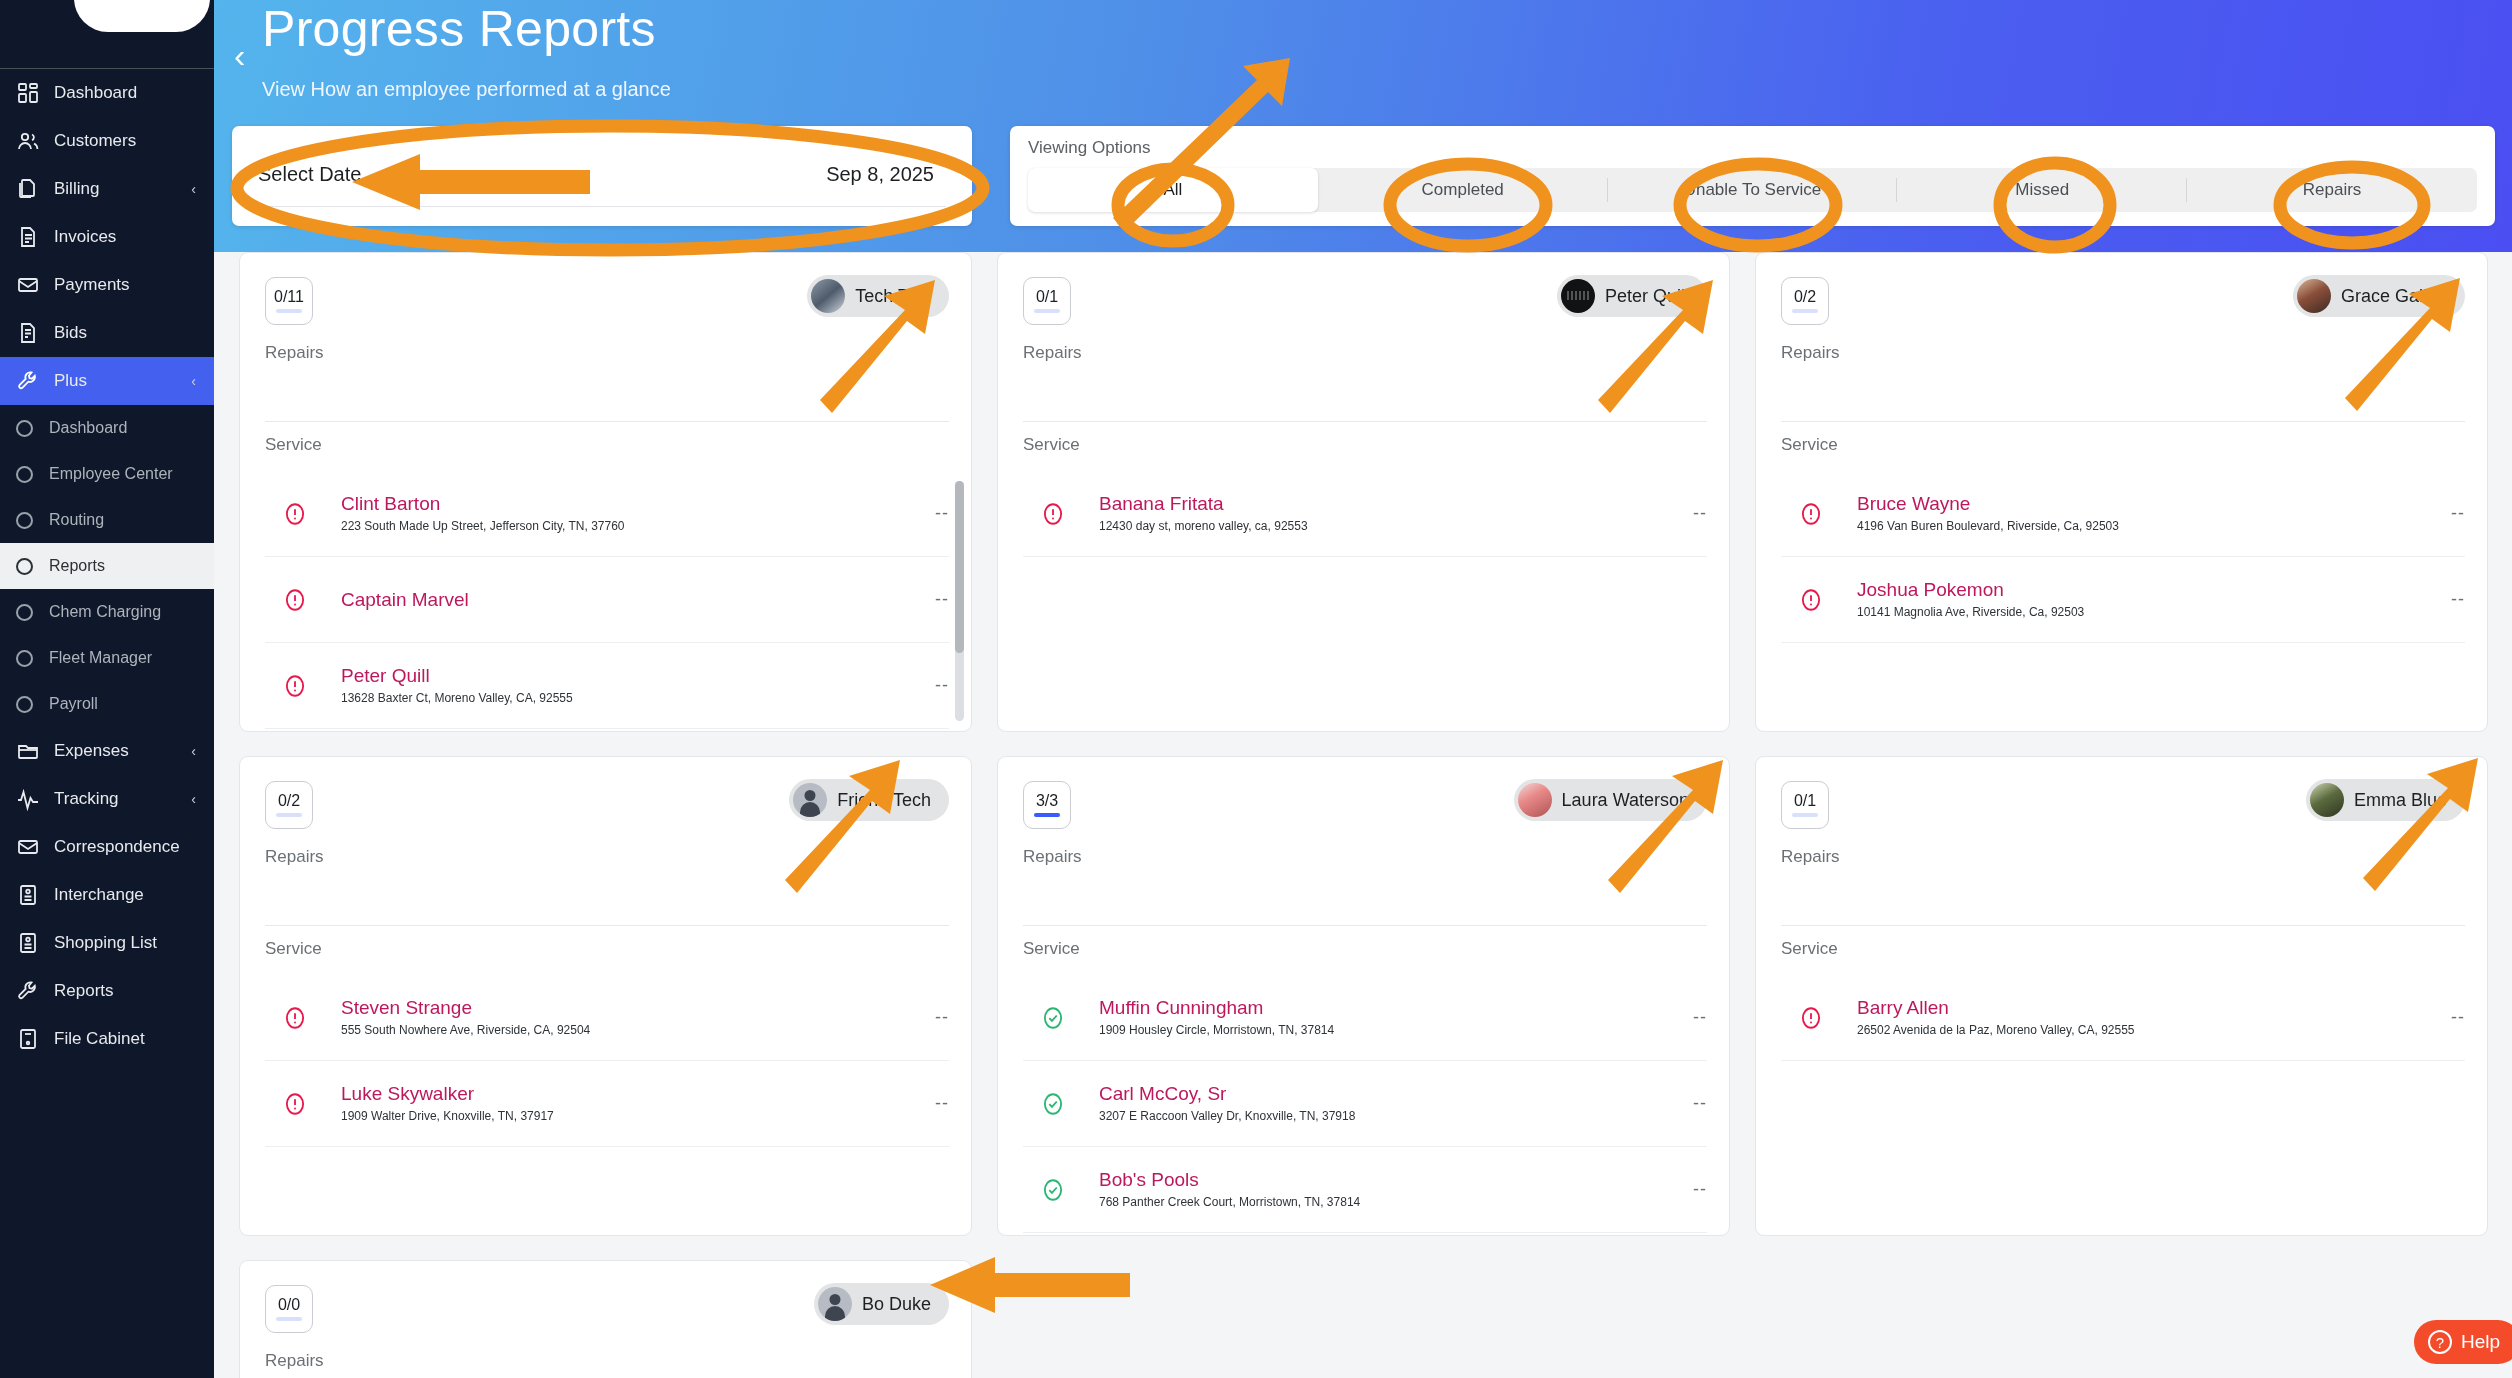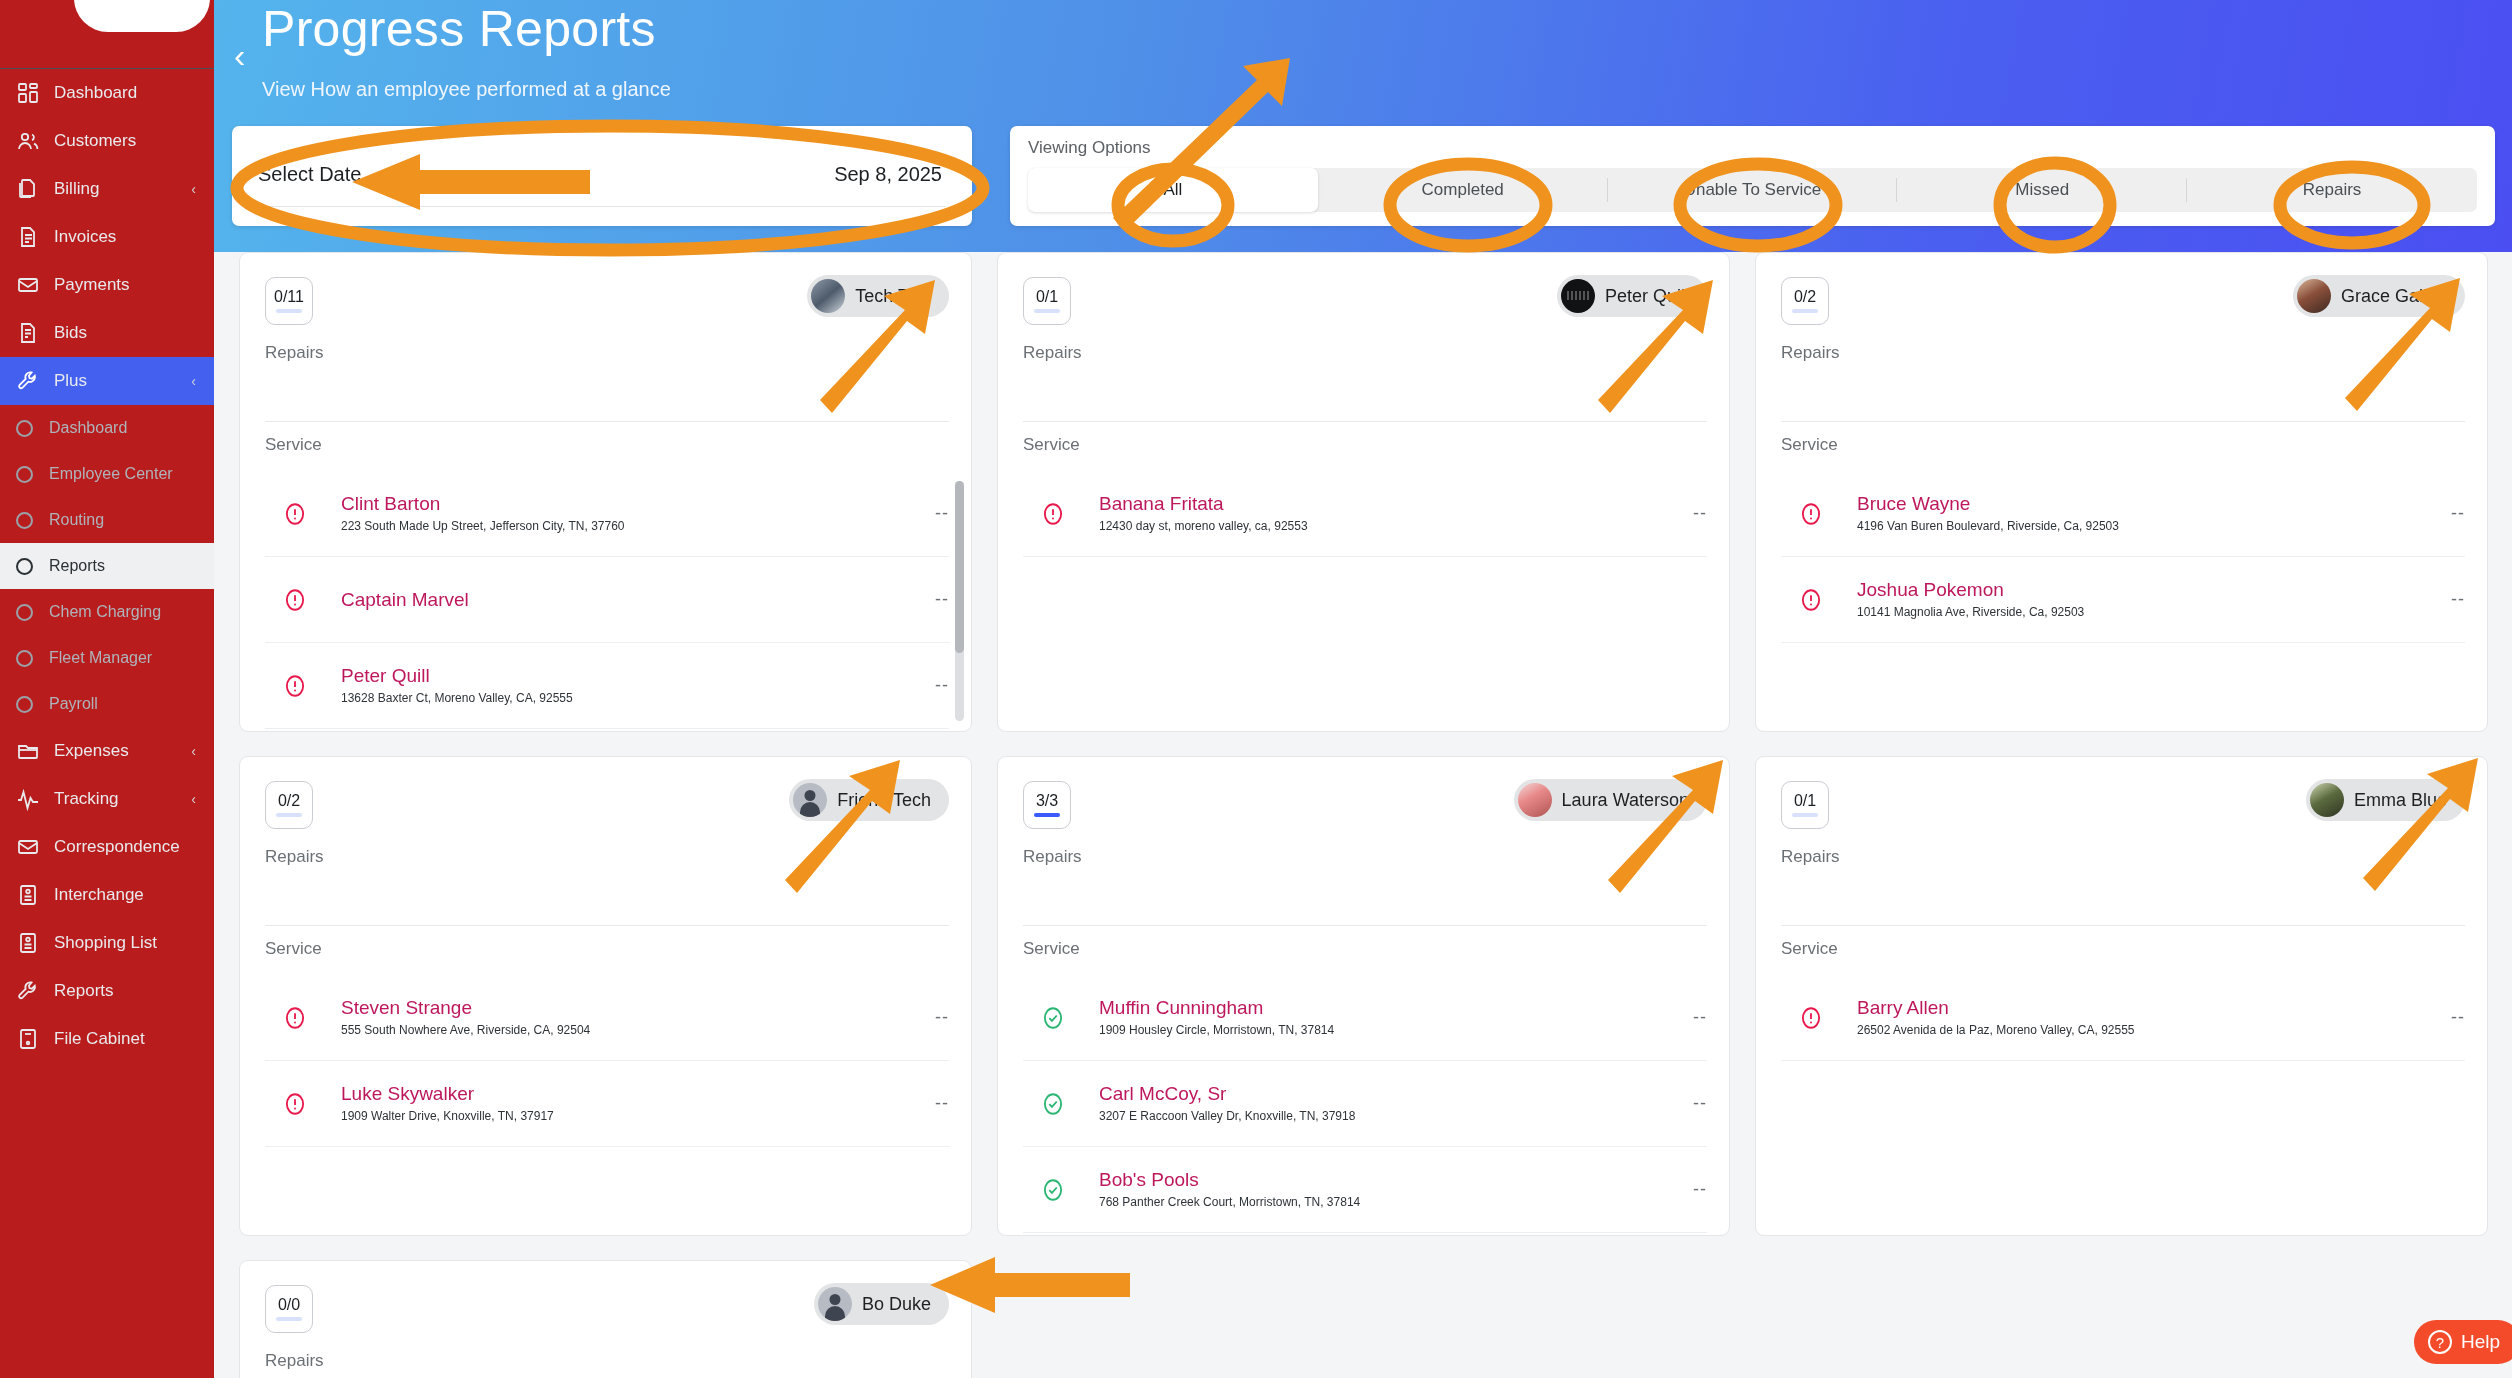--- a/index.html
+++ b/index.html
@@ -8,21 +8,21 @@
     overflow: hidden;
     font-family: "Liberation Sans", sans-serif;
     background: #f4f5f7;
   }
   #root { position: relative; width: 2512px; height: 1378px; }
 
   
   .sidebar {
     position: absolute; left: 0; top: 0;
     width: 214px; height: 1378px;
-    background: #b91c1c;
+    background: #0f172a;
     overflow: hidden;
   }
   .sb-logo-wrap {
     height: 68px; position: relative;
   }
   .sb-logo {
     position: absolute; left: 74px; top: -34px;
     width: 136px; height: 66px;
     background: #ffffff; border-radius: 0 0 34px 34px;
   }
@@ -78,21 +78,21 @@
   }
 
   
   .date-panel {
     position: absolute; left: 18px; top: 126px;
     width: 740px; height: 100px;
     background: #ffffff; border-radius: 7px;
     box-shadow: 0 1px 4px rgba(0,0,0,0.13);
   }
   .date-row {
-    position: absolute; left: 0; right: 4px; top: 28px;
+    position: absolute; left: 0; right: 12px; top: 28px;
     height: 40px;
     display: flex; align-items: center; justify-content: space-between;
     padding: 0 26px;
     gap: 9px;
   }
   .date-label { font-size: 20px; color: #1d2023; }
   .date-value { font-size: 20px; color: #1d2023; }
   .date-underline {
     position: absolute; left: 26px; right: 26px; top: 80px;
     height: 1px; background: #e3e5e8;

